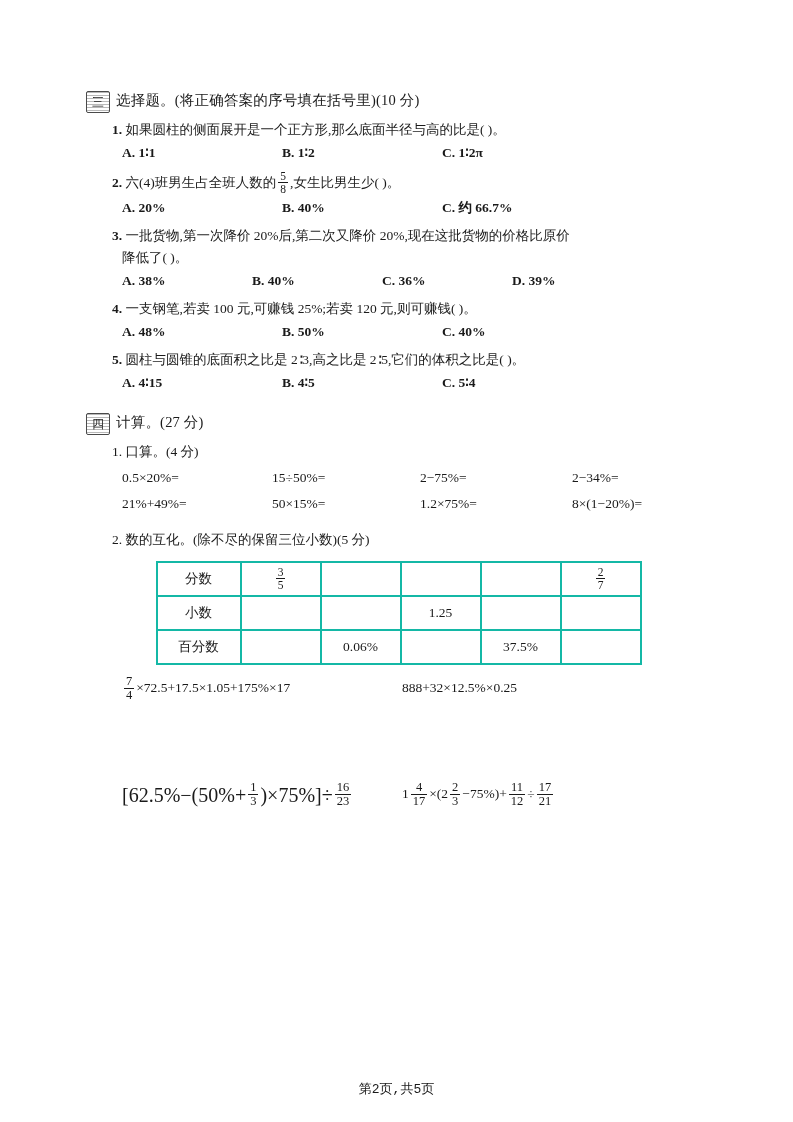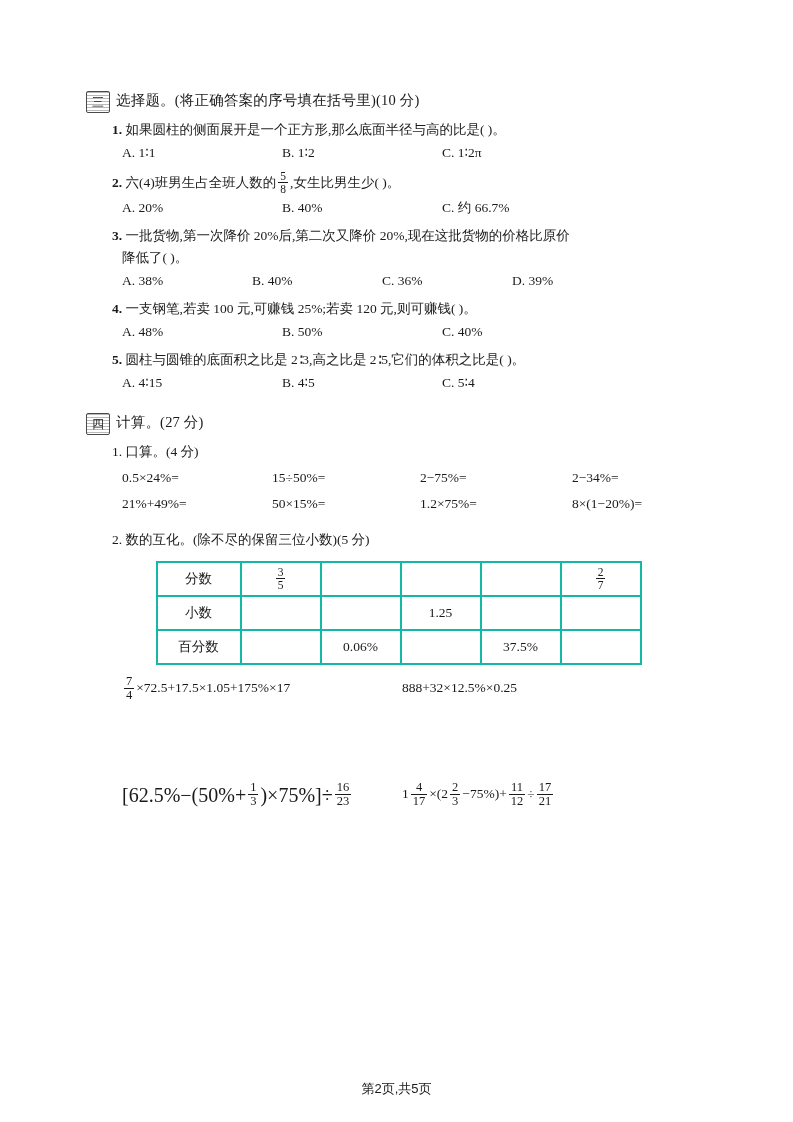--- a/index.html
+++ b/index.html
@@ -57,21 +57,21 @@
   }
   .qnum{font-weight:bold;}
   .indent{padding-left:26px;}
   .opts{
     display:flex;
     font-size:13.5px;
     line-height:22px;
     padding-left:36px;
     margin-top:1px;
   }
-  .opts span{display:inline-block;}
+  .opts span{display:inline-block;font-weight:bold;}
   
   .frac{
     display:inline-block;
     vertical-align:-0.55em;
     text-align:center;
     font-size:11.5px;
     line-height:1.08;
     margin:0 2px;
   }
   .frac .num{display:block;padding:0 2px;}
@@ -112,21 +112,21 @@
   .exprs .e2{width:300px;}
   .exprs2{margin-top:76px;}
   .brk{font-size:20px;vertical-align:-0.18em;}
   .footer{
     position:absolute;
     left:0;right:0;
     bottom:24px;
     text-align:center;
     font-size:13px;
     color:#1a1a1a;
-    font-family:Liberation Sans, sans-serif;
+    font-family:Liberation Mono, monospace;
   }
 </style>
 </head>
 <body>
 
 <div class="page">
   <div class="content">
 
     <div class="sec-head">
       <div class="sec-badge">
@@ -189,21 +189,21 @@
 
     <div class="sec-head" style="margin-top:18px">
       <div class="sec-badge">
           <span>四</span>
         </div>
       <div class="sec-title">计算。(27 分)</div>
     </div>
 
     <div class="q indent">1. 口算。(4 分)</div>
     <div class="calc-grid">
-      <span>0.5×24%=</span>
+      <span>0.5×20%=</span>
       <span>15÷50%=</span>
       <span>2−75%=</span>
       <span>2−34%=</span>
       <span>21%+49%=</span>
       <span>50×15%=</span>
       <span>1.2×75%=</span>
       <span>8×(1−20%)=</span>
     </div>
 
     <div class="q indent" style="margin-top:12px">2. 数的互化。(除不尽的保留三位小数)(5 分)</div>

